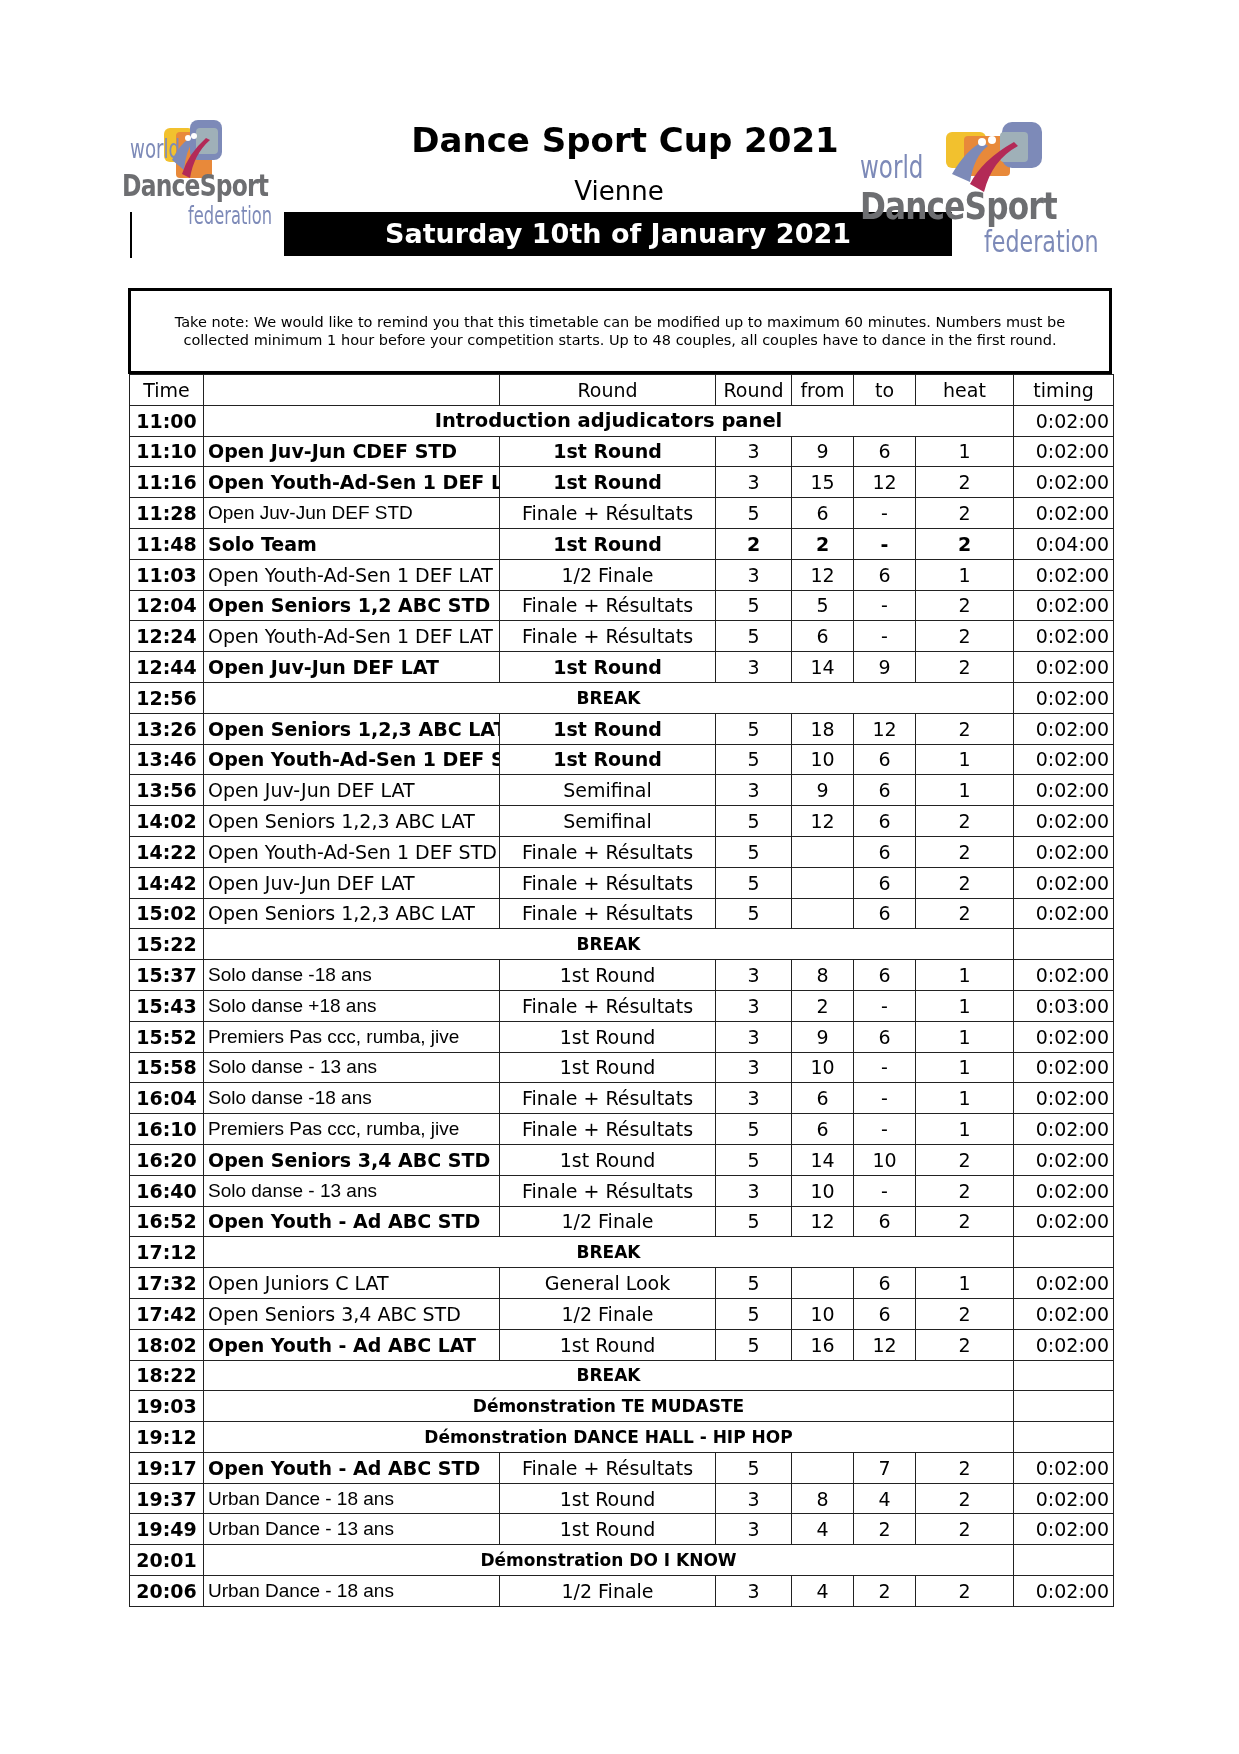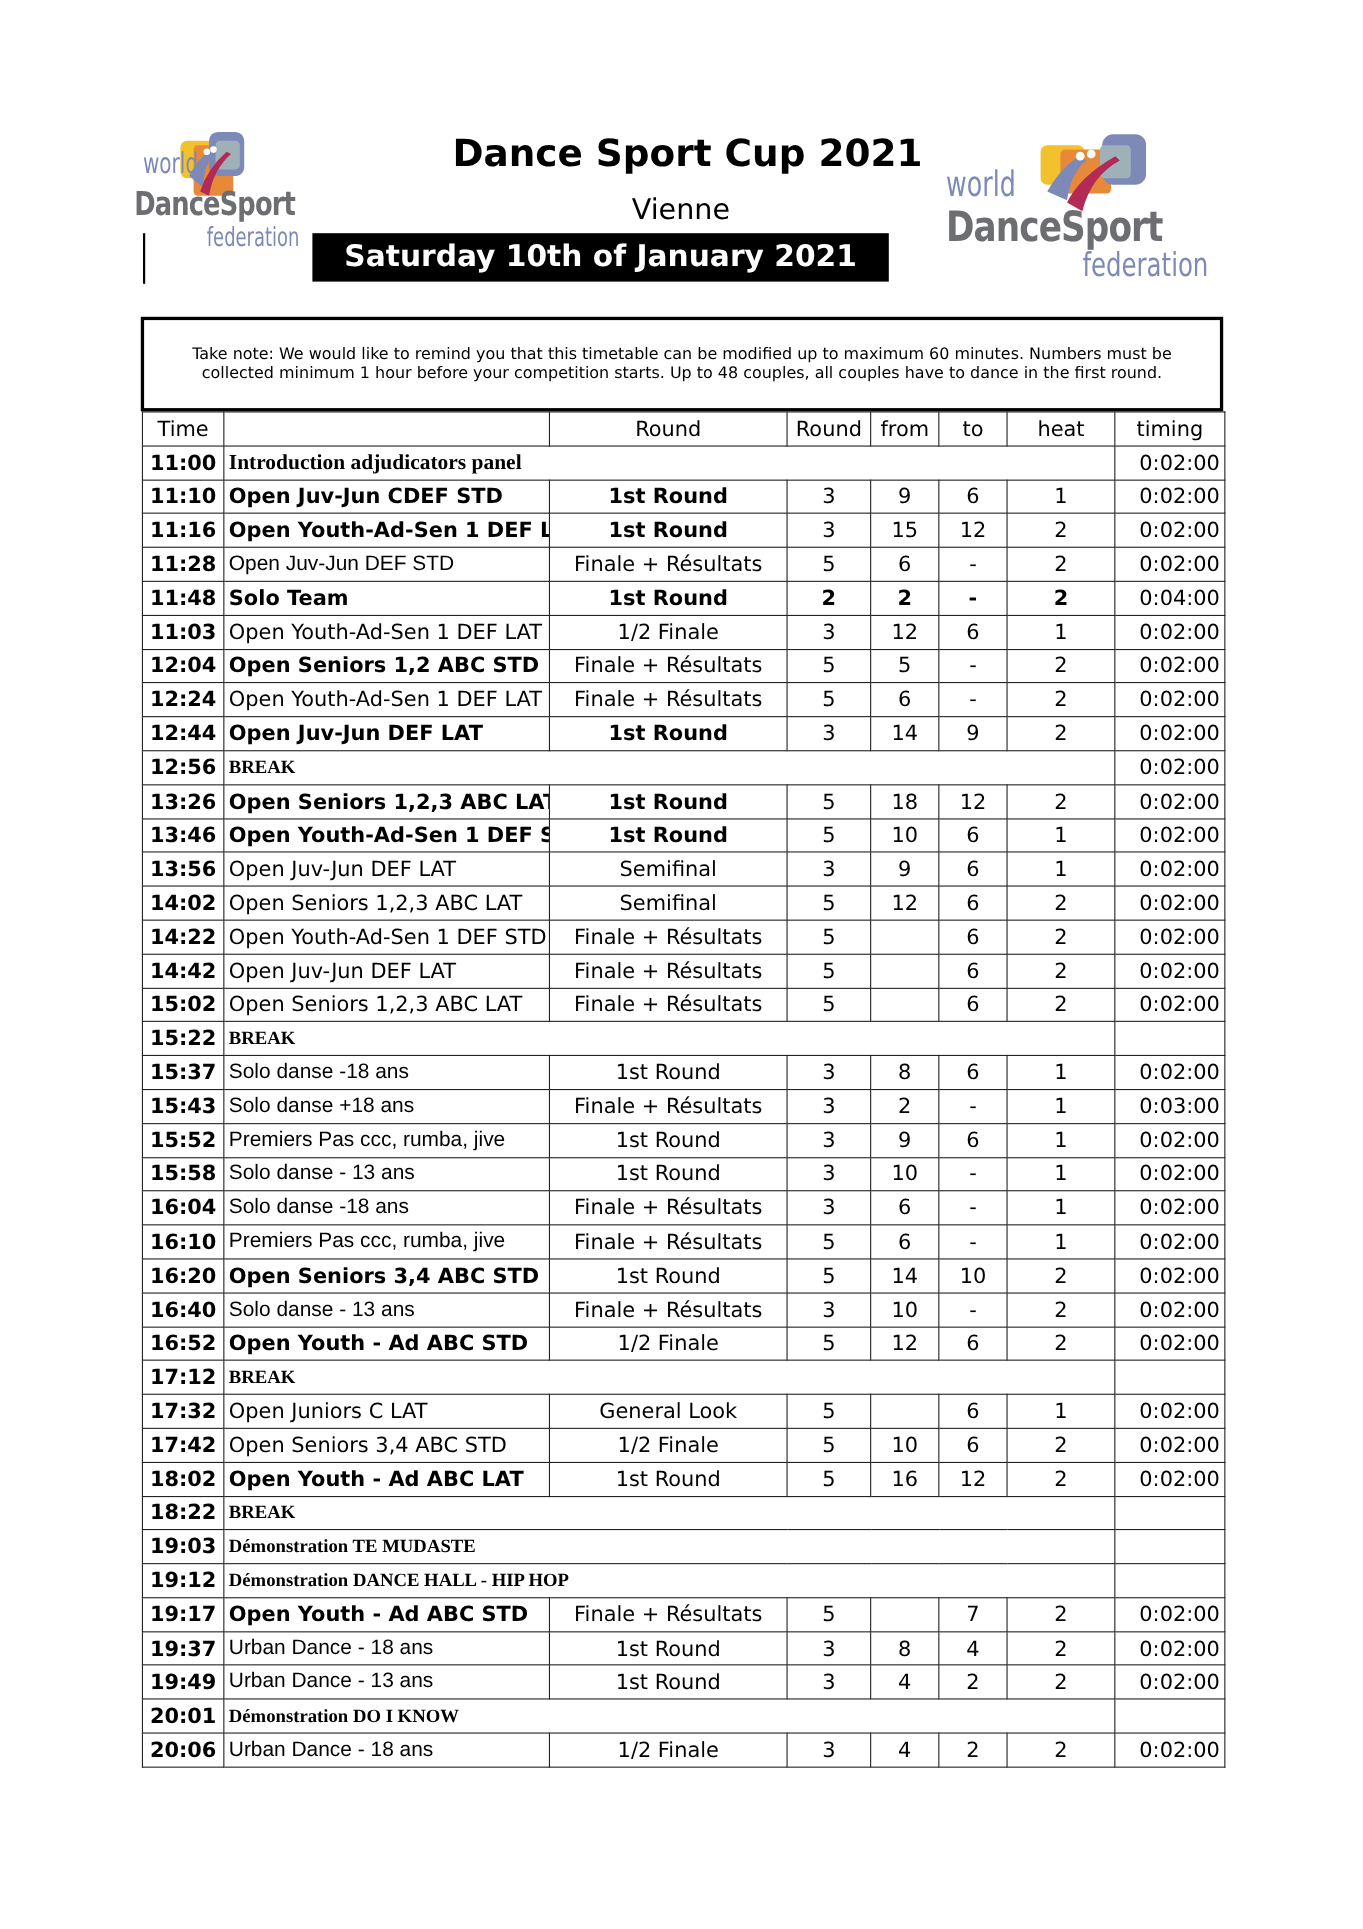--- a/index.html
+++ b/index.html
@@ -8,35 +8,35 @@
   .logo-left { left:130px; top:118px; width:150px; height:140px; }
   .logo-right { left:860px; top:120px; width:260px; height:140px; }
   .logo .art { position:absolute; }
   .logo .w { position:absolute; font-family:"DejaVu Sans", sans-serif; color:#7d8ab8; font-weight:normal; }
   .logo .ds { position:absolute; font-family:"DejaVu Sans", sans-serif; color:#6d6e71; font-weight:bold; letter-spacing:-1px; }
   .logo .fd { position:absolute; font-family:"DejaVu Sans", sans-serif; color:#7d8ab8; }
   .left-rule { position:absolute; left:130px; top:212px; width:2px; height:46px; background:#000; }
 
   .title { position:absolute; left:330px; top:120px; width:590px; text-align:center; font-size:34px; font-weight:bold; }
   .city { position:absolute; left:324px; top:176px; width:590px; text-align:center; font-size:26px; }
-  .date-bar { position:absolute; left:284px; top:212px; width:524px; height:44px; background:#000; color:#fff; text-align:center; font-size:27px; font-weight:bold; line-height:44px; }
+  .date-bar { position:absolute; left:284px; top:212px; width:668px; height:44px; background:#000; color:#fff; text-align:center; font-size:27px; font-weight:bold; line-height:44px; }
 
   .note { position:absolute; left:128px; top:288px; width:984px; height:86px; border:3px solid #000; box-sizing:border-box; font-size:14.5px; text-align:center; display:flex; align-items:center; justify-content:center; padding:0 30px; line-height:18px; }
 
   table.sched { position:absolute; left:129px; top:374px; width:984px; border-collapse:collapse; table-layout:fixed; font-size:19px; }
   table.sched td, table.sched th { border:1.5px solid #222; height:29.8px; padding:0 4px; white-space:nowrap; overflow:hidden; }
   table.sched th { font-weight:normal; text-align:center; }
   td.time { font-weight:bold; text-align:center; }
   td.event { text-align:left; padding-left:6px; }
   td.event.b { font-weight:bold; }
   td.event.arial { font-family:"Liberation Sans", sans-serif; font-size:19px; }
   td.c { text-align:center; }
   td.c.b { font-weight:bold; }
   td.timing { text-align:right; padding-right:4px; }
-  td.span { font-weight:bold; font-size:17px;font-family:Liberation Serif, serif; }
+  td.span { text-align:center; font-weight:bold; font-size:17px; }
   td.span.big { font-size:19.5px; }
 </style>
 </head>
 <body>
 
 <div class="logo logo-left">
   <svg class="art" style="left:30px;top:0" width="70" height="70" viewBox="0 0 70 70">
     <rect x="4" y="10" width="30" height="34" rx="6" fill="#f2c12e"></rect>
     <rect x="16" y="14" width="36" height="46" rx="4" fill="#e8893a"></rect>
     <rect x="30" y="2" width="32" height="40" rx="8" fill="#7d8ab8"></rect>

